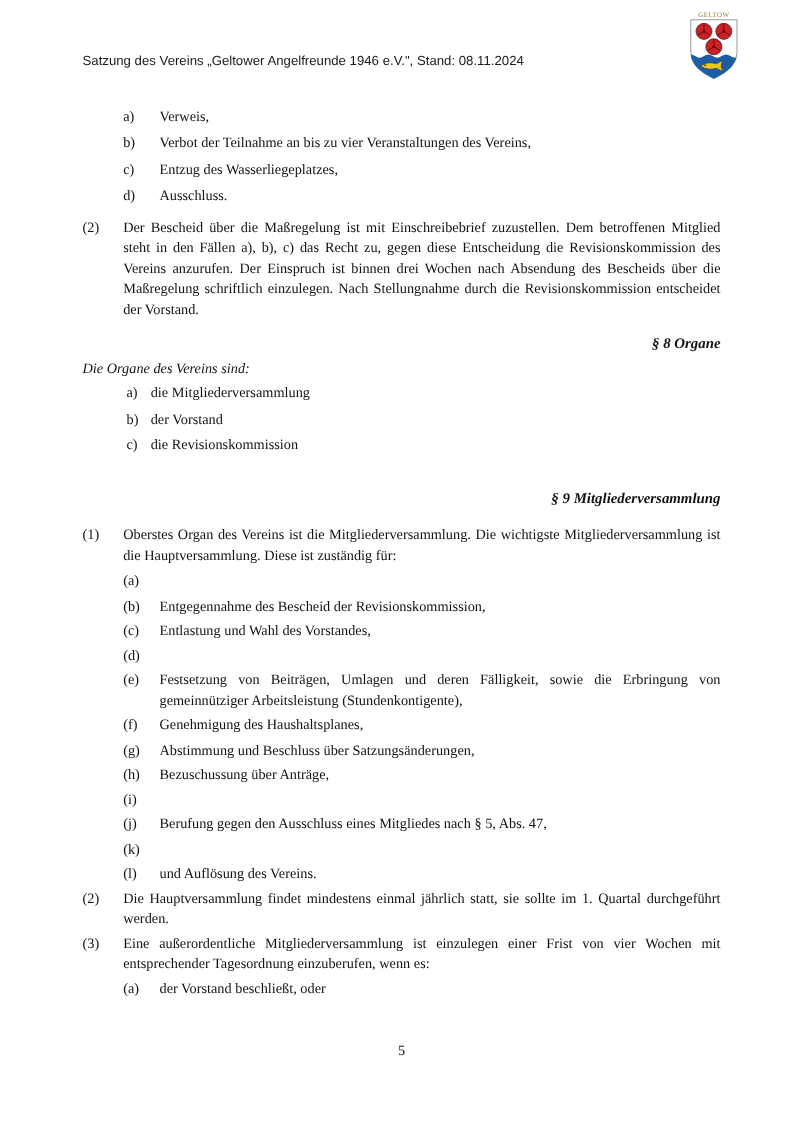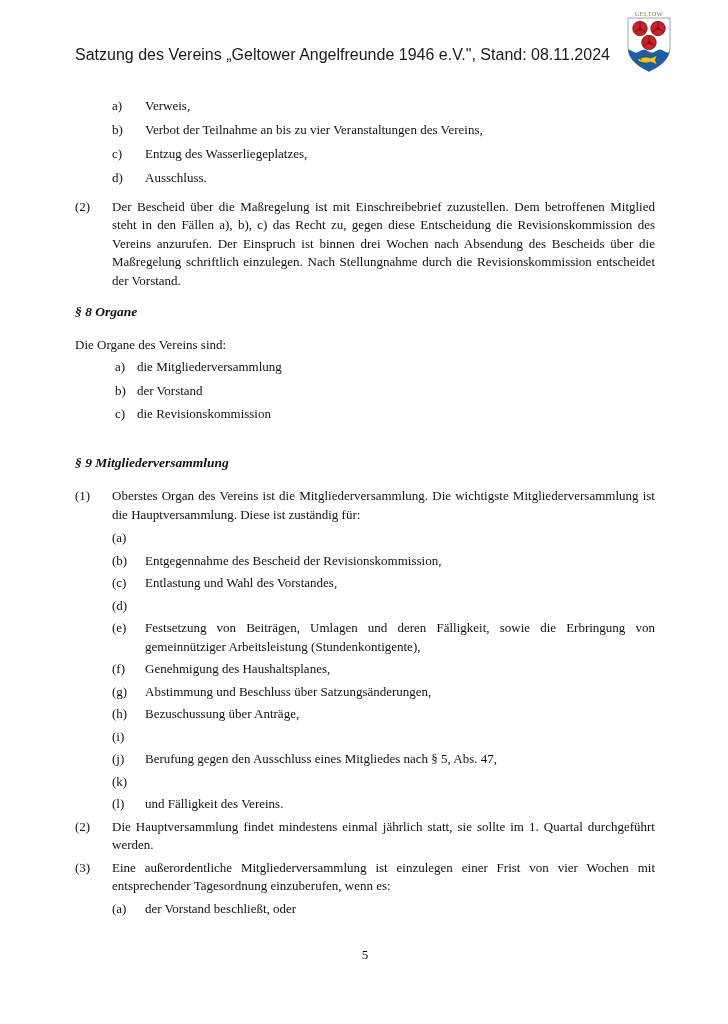--- a/index.html
+++ b/index.html
@@ -13,21 +13,21 @@
     font-family: "Liberation Serif", serif;
     font-size: 13px;
     line-height: 18.5px;
     overflow: hidden;
   }
   .header-title {
     position: absolute;
     left: 75px;
     top: 46px;
     font-family: "Liberation Sans", sans-serif;
-    font-size: 16px;
+    font-size: 12px;
     color: #1a1a1a;
     white-space: nowrap;
   }
   .crest {
     position: absolute;
     left: 624px;
     top: 8px;
     width: 50px;
     height: 66px;
   }
@@ -37,33 +37,33 @@
     top: 97px;
     width: 580px;
   }
   .row { display: flex; margin-bottom: 5.5px; }
   .row .lbl { flex: 0 0 33px; }
   .indent-1 { padding-left: 37px; }          
   .num-para { display: flex; }
   .num-para .num { flex: 0 0 37px; }
   .num-para .txt { flex: 1; text-align: justify; }
   .heading {
-    text-align: left;
+    text-align: right;
     font-weight: bold;
     font-style: italic;
     font-size: 13.5px;
   }
   .s8-row { display: flex; margin-bottom: 5px; padding-left: 40px; }
   .s8-row .lbl { flex: 0 0 22px; }
   .item-row { display: flex; margin-bottom: 4px; padding-left: 37px; }
   .item-row .lbl { flex: 0 0 33px; }
   .item-row .txt { flex: 1; text-align: justify; }
   .mt-para2   { margin-top: 10px; }
   .mt-h8      { margin-top: 13px; }
-  .mt-intro   { margin-top: 14px; }
+  .mt-intro   { margin-top: 4px; font-style: italic; }
   .mt-s8list  { margin-top: 4px; }
   .mt-h9      { margin-top: 30px; }
   .mt-para91  { margin-top: 15px; }
   .mt-items   { margin-top: 5px; }
   .mt-p2      { margin-top: 2px; }
   .mt-p3      { margin-top: 4px; }
   .mt-sub     { margin-top: 4px; }
   .page-number {
     position: absolute;
     left: 75px;
@@ -197,21 +197,21 @@
       </div>
       <div class="item-row">
         <span class="lbl">(j)</span>
         <span class="txt">Berufung gegen den Ausschluss eines Mitgliedes nach § 5, Abs. 47,</span>
       </div>
       <div class="item-row">
         <span class="lbl">(k)</span>
       </div>
       <div class="item-row">
         <span class="lbl">(l)</span>
-        <span class="txt">und Fälligkeit des Vereins.</span>
+        <span class="txt">und Auflösung des Vereins.</span>
       </div>
     </div>
 
     <div class="num-para mt-p2">
       <span class="num">(2)</span>
       <span class="txt">Die Hauptversammlung findet mindestens einmal jährlich statt, sie sollte im 1. Quartal durchgeführt werden.</span>
     </div>
 
     <div class="num-para mt-p3">
       <span class="num">(3)</span>

